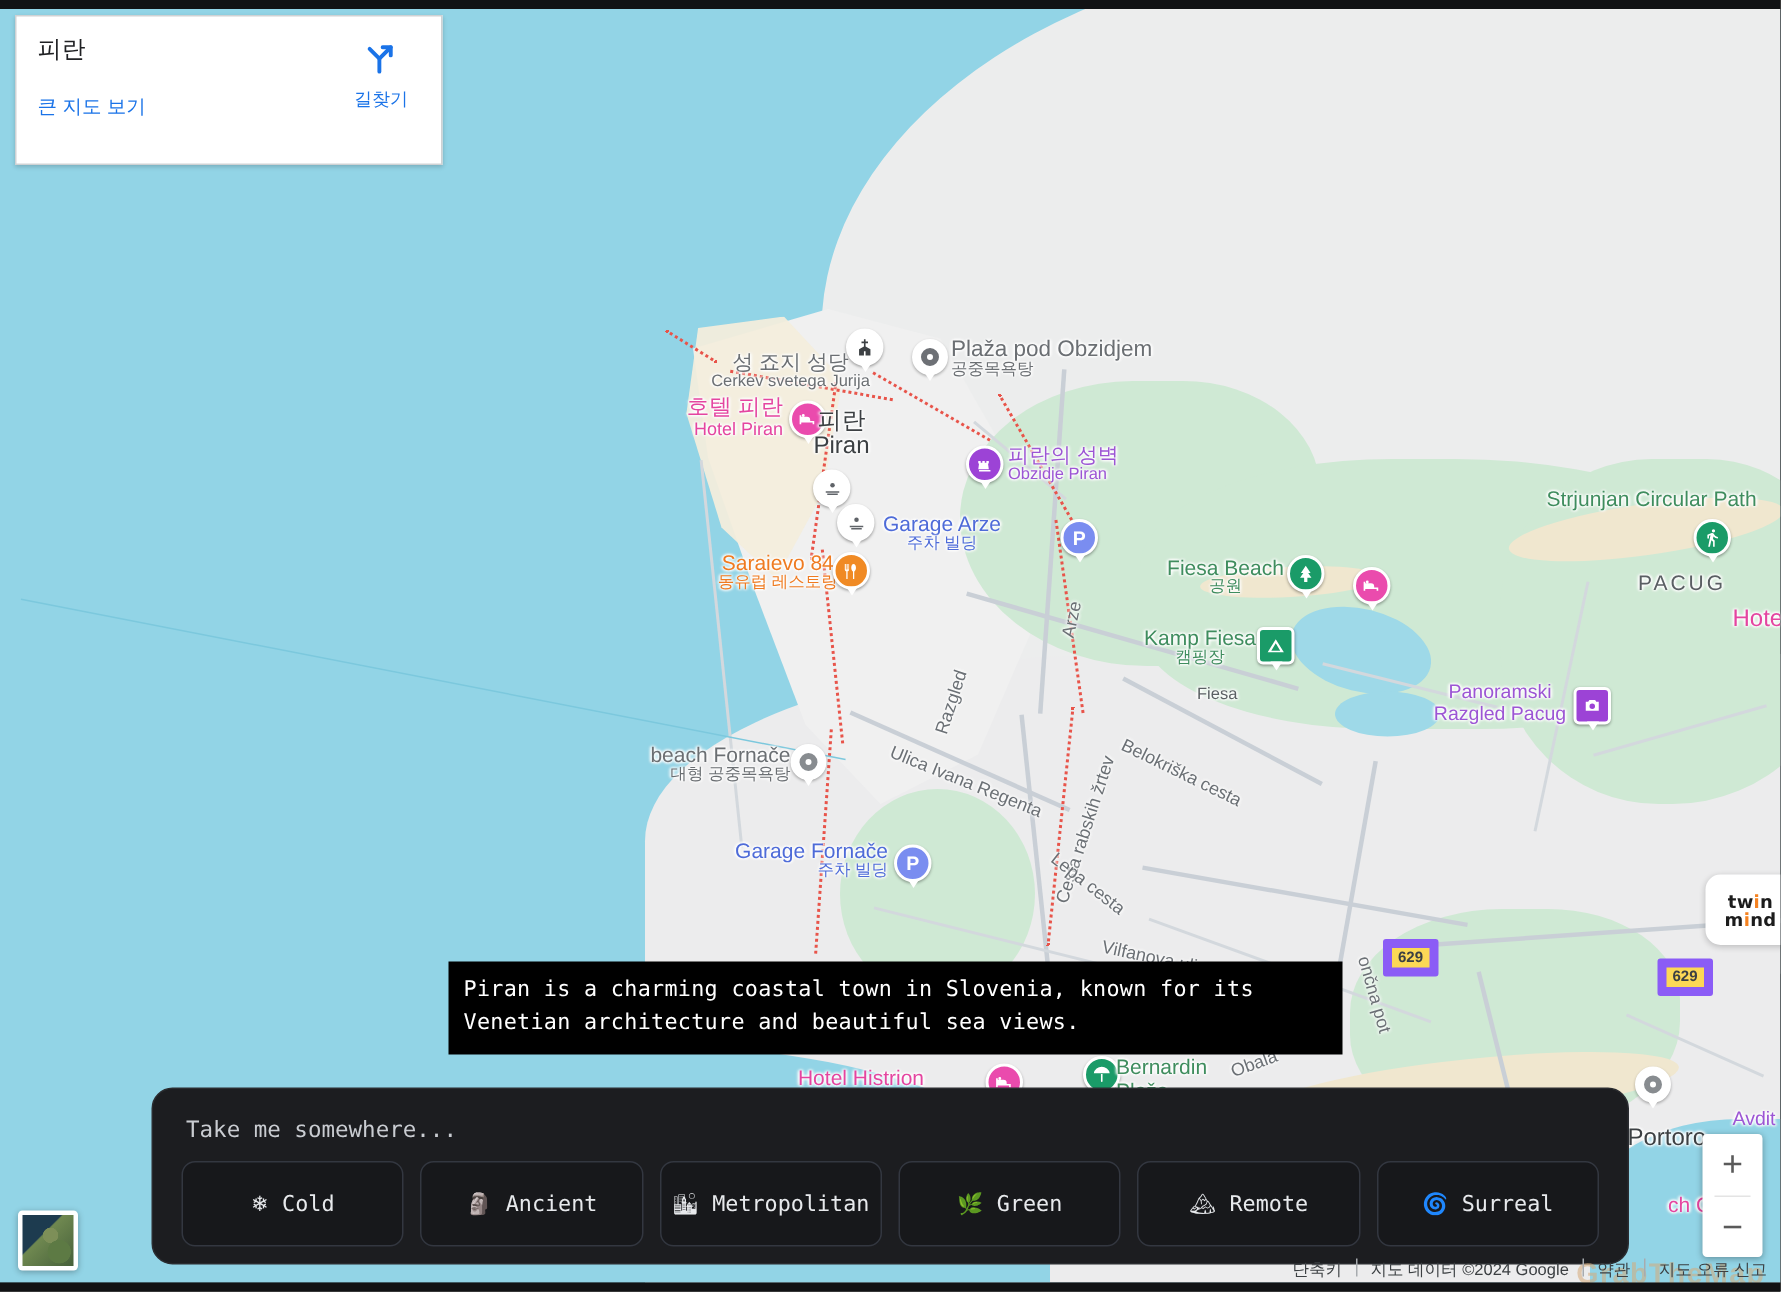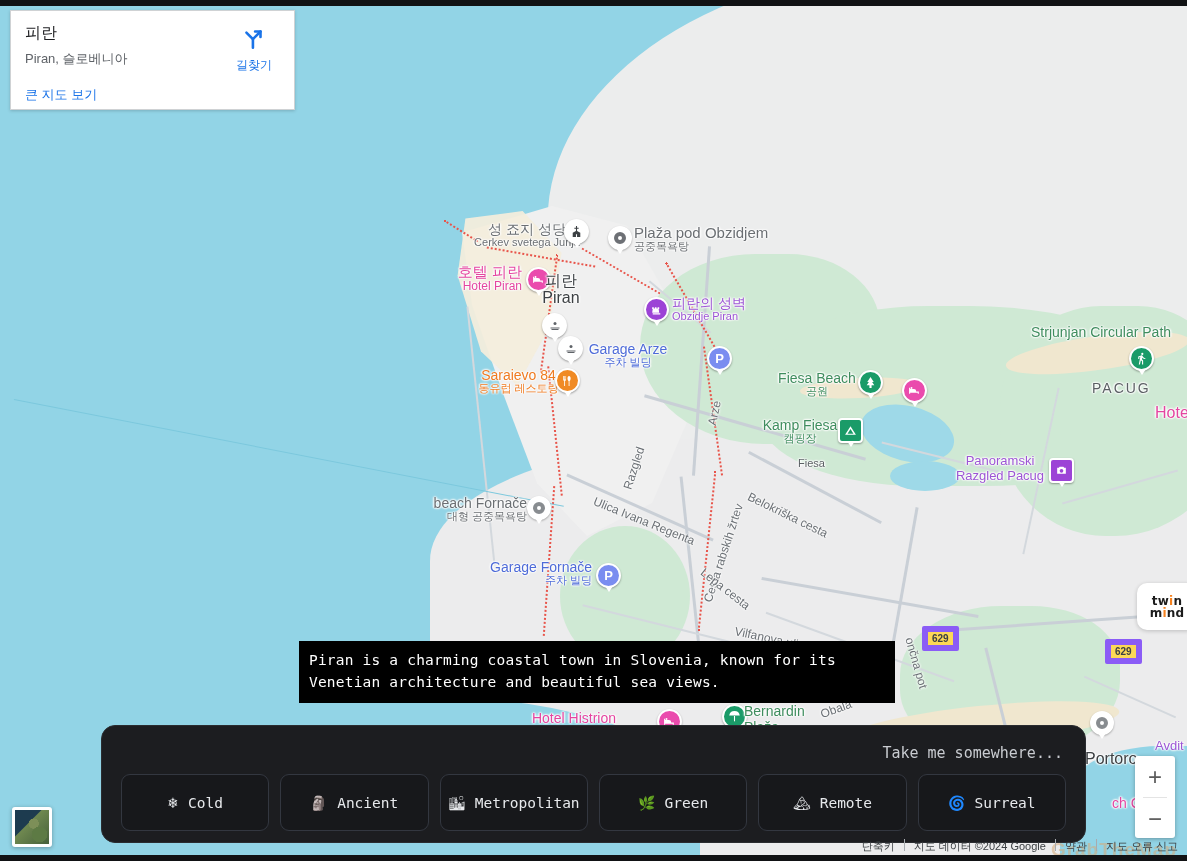--- a/index.html
+++ b/index.html
@@ -199,21 +199,21 @@
   #prompt-panel {
     position:absolute; left:101px; top:725px; width:985px; height:118px;
     background:#1c1d20; border-radius:14px;
     border:1px solid #2a2c30;
     padding:12px 12px;
   }
   #prompt-input {
     width:100%; background:transparent; border:none; outline:none;
     color:#c9ccd1;
     font-family:"DejaVu Sans Mono","Liberation Mono",monospace;
-    font-size:15px; padding:6px 10px 12px 10px;text-align:right;
+    font-size:15px; padding:6px 10px 12px 10px;
   }
   #prompt-input::placeholder { color:#c9ccd1; }
   #chips { display:flex; gap:11px; padding: 0 7px; }
   .chip {
     flex:1 1 0; height:57px;
     background:#17181b; border:1px solid #333740; border-radius:9px;
     display:flex; align-items:center; justify-content:center; gap:9px;
     color:#e7e9ec;
     font-family:"DejaVu Sans Mono","Liberation Mono",monospace;
     font-size:14.5px; cursor:pointer;
@@ -319,21 +319,21 @@
     <div class="dotted" style="left:690px;top:250px;height:100px;transform:rotate(-30deg);"></div>
     <div class="dotted" style="left:548px;top:248px;height:120px;transform:rotate(8deg);"></div>
     <div class="dotted" style="left:554px;top:360px;height:130px;transform:rotate(-6deg);"></div>
     <div class="dotted" style="left:548px;top:480px;height:150px;transform:rotate(4deg);"></div>
     <div class="dotted" style="left:712px;top:340px;height:130px;transform:rotate(-8deg);"></div>
     <div class="dotted" style="left:706px;top:465px;height:160px;transform:rotate(6deg);"></div>
     <div class="dotted" style="left:580px;top:625px;height:40px;transform:rotate(-70deg);"></div>
 
     <div style="position:absolute;left:14px;top:393px;width:560px;height:1px;background:#7cc8dd;transform:rotate(11deg);transform-origin:left center;"></div>
 
-    <div class="mlabel ml-gray ctr" style="left:452px;top:216px;width:150px;">
+    <div class="mlabel ml-gray ctr" style="left:452px;top:228px;width:150px;">
       <span class="kr t14">성 죠지 성당</span>
       <span class="en t11">Cerkev svetega Jurija</span>
     </div>
     <div class="pin pin-dark" style="left:564px;top:213px;">
       <svg width="13" height="13" viewBox="0 0 24 24" fill="#3c4043">
           <path d="M11 2h2v3h3v2h-3v4.2l6 3.3V22h-6v-5h-2v5H5v-7.5l6-3.3V7H8V5h3V2z"></path>
         </svg>
     </div>
 
     <div class="dotpin" style="left:608px;top:220px;">
@@ -517,21 +517,20 @@
       <svg width="12" height="12" viewBox="0 0 24 24" fill="#5f6368">
           <circle cx="12" cy="7" r="3"></circle>
           <path d="M3 15h18v2H3z"></path>
           <path d="M5 18h14v2H5z"></path>
         </svg>
     </div>
   </div>
 
   <div id="info-card">
     <div class="ic-title">피란</div>
-    <div class="ic-sub">Piran, 슬로베니아</div>
     <div class="ic-link">큰 지도 보기</div>
     <div class="ic-dir">
       <span>
         <svg width="26" height="26" viewBox="0 0 24 24" fill="none" stroke="#1a73e8" stroke-width="2.4" stroke-linecap="round" stroke-linejoin="round">
           <path d="M11 21V13L5 7"></path>
           <path d="M11 13L18 6"></path>
           <path d="M13 6h5v5"></path>
         </svg>
       </span>
       <div class="dlabel">길찾기</div>

